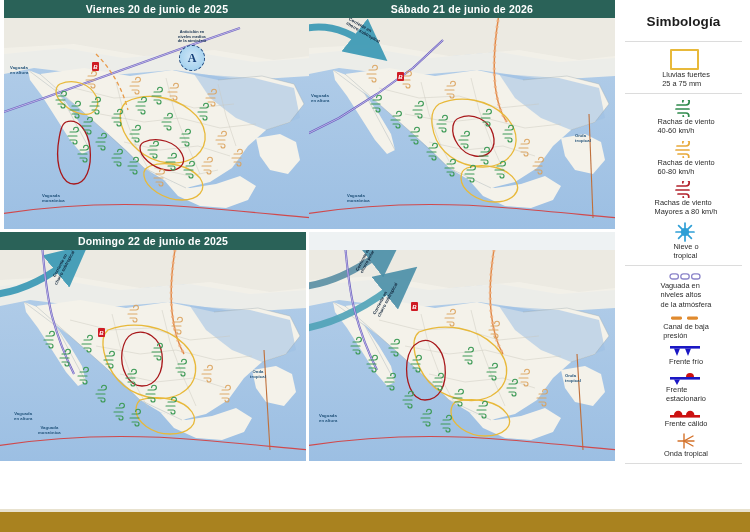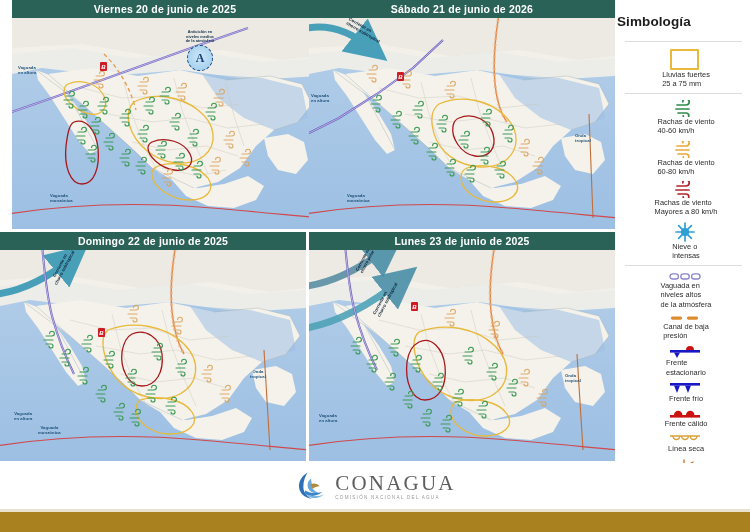--- a/index.html
+++ b/index.html
@@ -7,21 +7,21 @@
     width:750px;height:532px;overflow:hidden;
     background:#ffffff;
     font-family:"Liberation Sans", sans-serif;
     -webkit-font-smoothing:antialiased;
   }
   .app{position:relative;width:750px;height:532px;background:#fff;}
 
   
   .maps{position:absolute;left:0;top:0;width:615px;height:463px;}
   .panel{position:absolute;width:306px;height:229px;overflow:hidden;background:#eef2f3;}
-  .p0{left:12px;top:0;}
+  .p0{left:4px;top:0;}
   .p1{left:309px;top:0;}
   .p2{left:0;top:232px;text-align:center;}
   .p3{left:309px;top:232px;}
 
   .panel-title{
     position:absolute;left:0;top:0;width:100%;height:18px;
     background:#2a6258;color:#fff;font-size:10.5px;font-weight:bold;
     display:flex;align-items:center;justify-content:center;
     letter-spacing:.2px;z-index:40;
   }
@@ -62,21 +62,21 @@
     position:absolute;font-size:4.3px;font-weight:bold;color:#10243a;
     line-height:1.15;z-index:33;white-space:nowrap;
   }
 
   
   .legend{
     position:absolute;left:617px;top:0;width:133px;height:463px;
     background:#fff;padding:0;box-sizing:border-box;
   }
   .legend h1{
-    margin:0;padding:14px 0 10px 0;text-align:left;
+    margin:0;padding:14px 0 10px 0;text-align:center;
     font-size:13.5px;font-weight:bold;color:#1c1c1c;letter-spacing:.1px;
   }
   .sep{height:1px;background:#dcdcdc;margin:2px 8px 4px 8px;}
   .lrow{display:flex;align-items:center;padding:2.5px 6px 2.5px 8px;min-height:20px;flex-direction:column;}
   .lico{width:34px;min-width:34px;display:flex;align-items:center;justify-content:center;}
   .ltxt{font-size:7.4px;color:#2b2b2b;line-height:1.25;padding-left:3px;}
   .swatch{width:25px;height:17px;background:#fff;border:2px solid #e8b93a;border-radius:1px;}
   .swatch.red{border-color:#a8181b;}
 
   
@@ -639,21 +639,20 @@
 en altura</div>
         <div class="mlabel w" style="left:38px;top:176px;white-space:pre;">Vaguada
 monzónica</div>
         <div class="mlabel w" style="left:250px;top:120px;white-space:pre;">Onda
 tropical</div>
         <div class="bmark" style="left:98px;top:78px;">B</div>
       </div>
     </div>
 
     <div class="panel p3">
-      <div class="panel-title">Lunes 23 de junio de 2025</div>
       <div class="map-canvas">
         <svg viewBox="0 0 306 211" preserveAspectRatio="none">
           <defs>
             <linearGradient id="oc3" x1="0" y1="0" x2="0" y2="1">
               <stop offset="0%" stop-color="#b5cfe9"></stop>
                 <stop offset="100%" stop-color="#9cbfe3"></stop>
             </linearGradient>
             <marker id="arr3" markerWidth="6" markerHeight="6" refX="3" refY="3" orient="auto">
               <path d="M0,0 L6,3 L0,6 Z" fill="#4a8fa8"></path>
             </marker>
@@ -874,21 +873,21 @@
           <g stroke="#2f9fd6" stroke-width="1.7" stroke-linecap="round">
             <path d="M10,1 V19"></path>
               <path d="M1,10 H19"></path>
               <path d="M3.6,3.6 L16.4,16.4"></path>
               <path d="M16.4,3.6 L3.6,16.4"></path>
           </g>
           <circle cx="10" cy="10" r="4.1" fill="#2f9fd6"></circle>
         </svg>
       </div>
       <div class="ltxt" style="white-space:pre;">Nieve o
-intensas</div>
+tropical</div>
     </div>
 
 
     <div class="sep"></div>
 
     <div class="lrow">
       <div class="lico">
         <svg width="32" height="9" viewBox="0 0 32 9">
           <g fill="none" stroke="#8b84c9" stroke-width="1.3">
             <rect x="1" y="1.8" width="8.4" height="5.2" rx="2.6"></rect>
@@ -908,93 +907,65 @@
           <rect x="1" y="2.5" width="11" height="3.2" rx="1.4" fill="#e08a2e"></rect>
           <rect x="17" y="2.5" width="11" height="3.2" rx="1.4" fill="#e08a2e"></rect>
         </svg>
       </div>
       <div class="ltxt" style="white-space:pre;">Canal de baja
 presión</div>
     </div>
 
     <div class="lrow">
       <div class="lico">
+        <svg width="32" height="12" viewBox="0 0 32 12">
+          <rect x="1" y="1" width="30" height="2.6" fill="#1a17c4"></rect>
+          <path d="M5,3.6 L11,3.6 L8,11 Z" fill="#1a17c4"></path>
+          <path d="M16,3.6 L22,3.6 L19,11 Z" fill="#1a17c4"></path>
+        </svg>
+      </div>
+      <div class="ltxt">Frente frío</div>
+    </div>
+
+    <div class="lrow">
+      <div class="lico">
         <svg width="32" height="13" viewBox="0 0 32 13">
           <rect x="1" y="5" width="30" height="2.6" fill="#1a17c4"></rect>
           <path d="M5,7.6 L11,7.6 L8,13 Z" fill="#1a17c4"></path>
           <path d="M17,5 a4,4 0 0 1 8,0 Z" fill="#cc1111"></path>
         </svg>
       </div>
       <div class="ltxt" style="white-space:pre;">Frente
 estacionario</div>
     </div>
 
     <div class="lrow">
       <div class="lico">
-        <svg width="32" height="12" viewBox="0 0 32 12">
-          <rect x="1" y="1" width="30" height="2.6" fill="#1a17c4"></rect>
-          <path d="M5,3.6 L11,3.6 L8,11 Z" fill="#1a17c4"></path>
-          <path d="M16,3.6 L22,3.6 L19,11 Z" fill="#1a17c4"></path>
-        </svg>
-      </div>
-      <div class="ltxt">Frente frío</div>
-    </div>
-
-    <div class="lrow">
-      <div class="lico">
         <svg width="32" height="11" viewBox="0 0 32 11">
           <rect x="1" y="7" width="30" height="2.6" fill="#cc1111"></rect>
           <path d="M5,7 a4.2,4.2 0 0 1 8.4,0 Z" fill="#cc1111"></path>
           <path d="M17,7 a4.2,4.2 0 0 1 8.4,0 Z" fill="#cc1111"></path>
         </svg>
       </div>
       <div class="ltxt">Frente cálido</div>
     </div>
 
-    <div class="lrow">
-      <div class="lico">
-        <svg width="32" height="11" viewBox="0 0 32 11">
-          <g fill="none" stroke="#d8a23a" stroke-width="1.5">
-            <path d="M1,3 H31"></path>
-            <path d="M4,3 a3.4,3.4 0 0 0 6.8,0"></path>
-            <path d="M12.6,3 a3.4,3.4 0 0 0 6.8,0"></path>
-            <path d="M21.2,3 a3.4,3.4 0 0 0 6.8,0"></path>
-          </g>
-        </svg>
-      </div>
-      <div class="ltxt">Línea seca</div>
-    </div>
 
     <div class="lrow">
       <div class="lico">
         <svg width="24" height="16" viewBox="0 0 24 16">
           <g fill="none" stroke="#d4722a" stroke-width="1.4" stroke-linecap="round">
             <path d="M11,1 V15"></path>
               <path d="M5,8 H21"></path>
               <path d="M20,3 L11,8 L20,13"></path>
           </g>
         </svg>
       </div>
       <div class="ltxt">Onda tropical</div>
     </div>
 
     <div class="sep"></div>
   </div>
 
-  <div class="footer">
-    <div class="logo">
-      <svg class="mark" viewBox="0 0 40 40">
-        <path d="M16,3 C9,7 5,14 6,21 C7,28 13,33 21,34 C15,31 11,26 11,20 C11,13 13,8 16,3 Z" fill="#2f6fb5"></path>
-        <path d="M20,10 C16,13 15,18 17,22 C19,26 24,28 29,27 C24,25 21,22 21,18 C21,15 20,12 20,10 Z" fill="#6aa6db"></path>
-        <path d="M13,24 C18,27 26,28 33,26 C28,31 19,32 13,28 Z" fill="#3d84c4"></path>
-        <path d="M16,29 C22,31 29,31 35,29 C29,34 21,34 16,31 Z" fill="#7cb4e2"></path>
-        <path d="M19,17 C23,15 28,16 30,19 C27,19 24,20 22,22 C21,20 20,18 19,17 Z" fill="#b08a3c"></path>
-      </svg>
-      <div class="words">
-        <div class="w1">CONAGUA</div>
-        <div class="w2">COMISIÓN NACIONAL DEL AGUA</div>
-      </div>
-    </div>
-  </div>
 
   <div class="goldline"></div>
   <div class="goldbar"></div>
 </div>
 
 </body></html>

